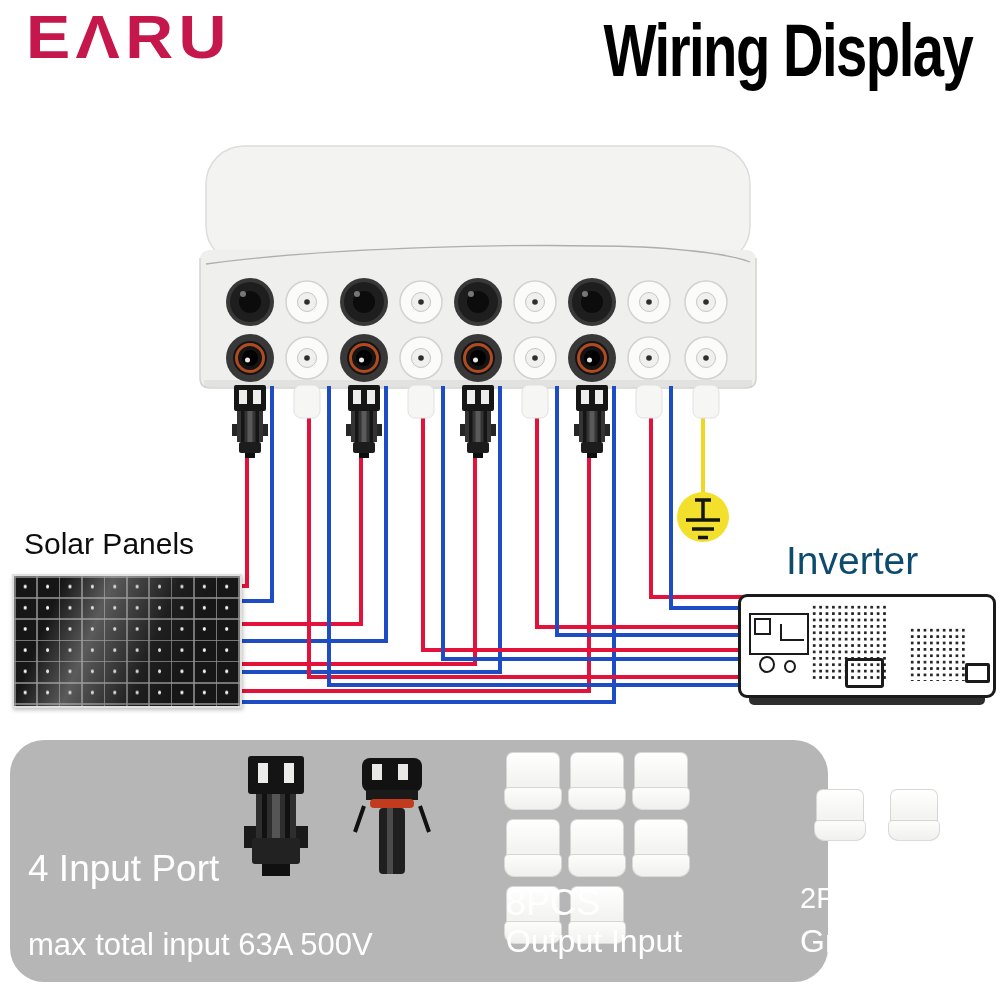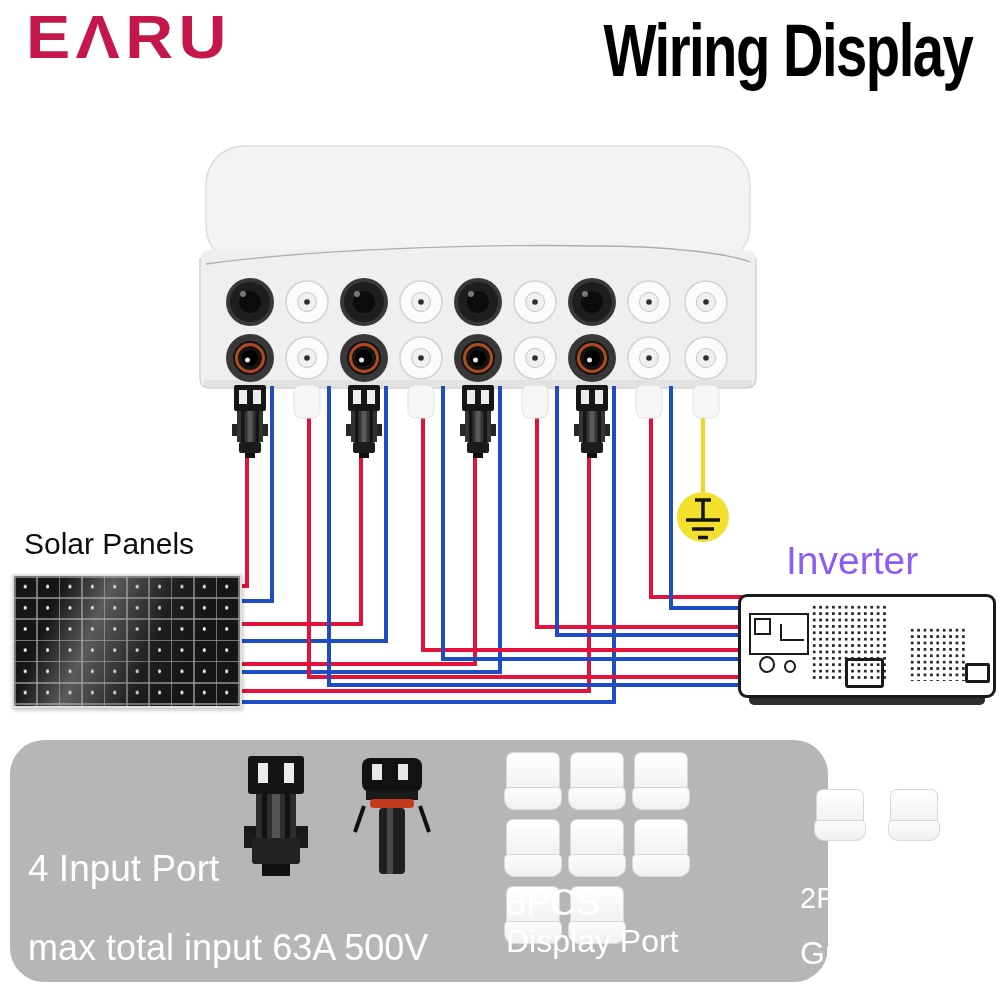--- a/index.html
+++ b/index.html
@@ -12,21 +12,21 @@
   .brand-sub{position:absolute;left:28px;top:74px;font-size:21px;font-weight:bold;
          letter-spacing:11px;}
   .title{position:absolute;top:12px;right:28px;font-size:74px;font-weight:bold;color:#000;
          letter-spacing:-2px;line-height:78px;transform:scaleX(0.76);transform-origin:right top;
          white-space:nowrap;}
 
   
   #diagram-svg{position:absolute;left:0;top:0;width:1000px;height:1000px;z-index:1;pointer-events:none;}
 
   .label-solar{position:absolute;left:24px;top:527px;font-size:30px;color:#0d0d0d;z-index:2;}
-  .label-inverter{position:absolute;left:786px;top:539px;font-size:39px;color:#8b5cf6;z-index:2;}
+  .label-inverter{position:absolute;left:786px;top:539px;font-size:39px;color:#0c4a6e;z-index:2;}
 
   
   .solar-panel{position:absolute;left:12px;top:574px;width:226px;height:130px;z-index:2;
     border:2px solid #e0e0de;background-color:#161616;box-shadow:1px 2px 4px rgba(0,0,0,.25);
     background-image:
       linear-gradient(112deg, rgba(160,160,160,0) 18%, rgba(175,175,175,.45) 36%, rgba(70,70,70,.18) 60%, rgba(0,0,0,0) 75%),
       radial-gradient(circle, rgba(255,255,255,.95) 1.4px, rgba(0,0,0,0) 2px),
       repeating-linear-gradient(90deg, rgba(150,150,150,.75) 0 1.6px, rgba(0,0,0,0) 1.6px 22.4px),
       repeating-linear-gradient(180deg, rgba(150,150,150,.75) 0 1.6px, rgba(0,0,0,0) 1.6px 21.2px);
     background-size:auto auto, 22.4px 21.2px, auto auto, auto auto;}
@@ -48,25 +48,25 @@
   .c1{left:18px;top:59px;width:12px;height:13px;}
   .c2{left:43px;top:63px;width:8px;height:9px;}
   .inv-socket{position:absolute;left:104px;top:61px;width:33px;height:24px;border:3px solid #1a1a1a;border-radius:3px;}
   .inv-port{position:absolute;left:224px;top:66px;width:19px;height:14px;border:3px solid #1a1a1a;border-radius:2px;}
 
   
   .specs{position:absolute;left:10px;top:740px;width:818px;height:242px;border-radius:34px;z-index:0;}
   .spec-text{position:absolute;white-space:nowrap;}
   .t-input-title{left:18px;top:108px;font-size:37px;}
   .t-input-line1{left:18px;top:150px;font-size:31px;}
-  .t-input-line2{left:18px;top:187px;font-size:36px;}
+  .t-input-line2{left:18px;top:187px;font-size:31px;}
   .t-out-count{left:496px;top:142px;font-size:36px;}
   .t-out-label{left:496px;top:183px;font-size:32px;}
   .t-gnd-count{left:790px;top:142px;font-size:29px;}
-  .t-gnd-label{left:790px;top:183px;font-size:32px;margin-top:12px;}
+  .t-gnd-label{left:790px;top:183px;font-size:32px;}
 
   .caps-out{position:absolute;left:496px;top:12px;width:238px;display:flex;flex-wrap:wrap;gap:9px 10px;}
   .caps-gnd{position:absolute;left:806px;top:49px;display:flex;gap:26px;}
   .cap{position:relative;width:52px;height:56px;
     background:linear-gradient(180deg,#ffffff 0%,#f3f3f1 55%,#fcfcfa 100%);
     border:1px solid rgba(188,188,184,.55);border-radius:7px 7px 9px 9px;}
   .cap::after{content:"";position:absolute;left:-3px;right:-3px;bottom:-1px;height:38%;
     background:linear-gradient(180deg,#fdfdfb,#f0f0ee);
     border:1px solid rgba(185,185,180,.5);border-radius:5px 5px 10px 10px;}
   .cap.small{width:46px;height:50px;}
@@ -325,18 +325,18 @@
       </div>
     <div class="caps-gnd">
         <div class="cap small"></div>
         <div class="cap small"></div>
       </div>
 
     <div class="spec-text t-input-title">4 Input Port</div>
     <div class="spec-text t-input-line2">max total input 63A 500V</div>
 
     <div class="spec-text t-out-count">8PCS</div>
-    <div class="spec-text t-out-label">Display Port</div>
+    <div class="spec-text t-out-label">Output Input</div>
 
     <div class="spec-text t-gnd-count">2PCS</div>
     <div class="spec-text t-gnd-label">Ground Port</div>
   </div>
 </div>
 
 </body></html>

